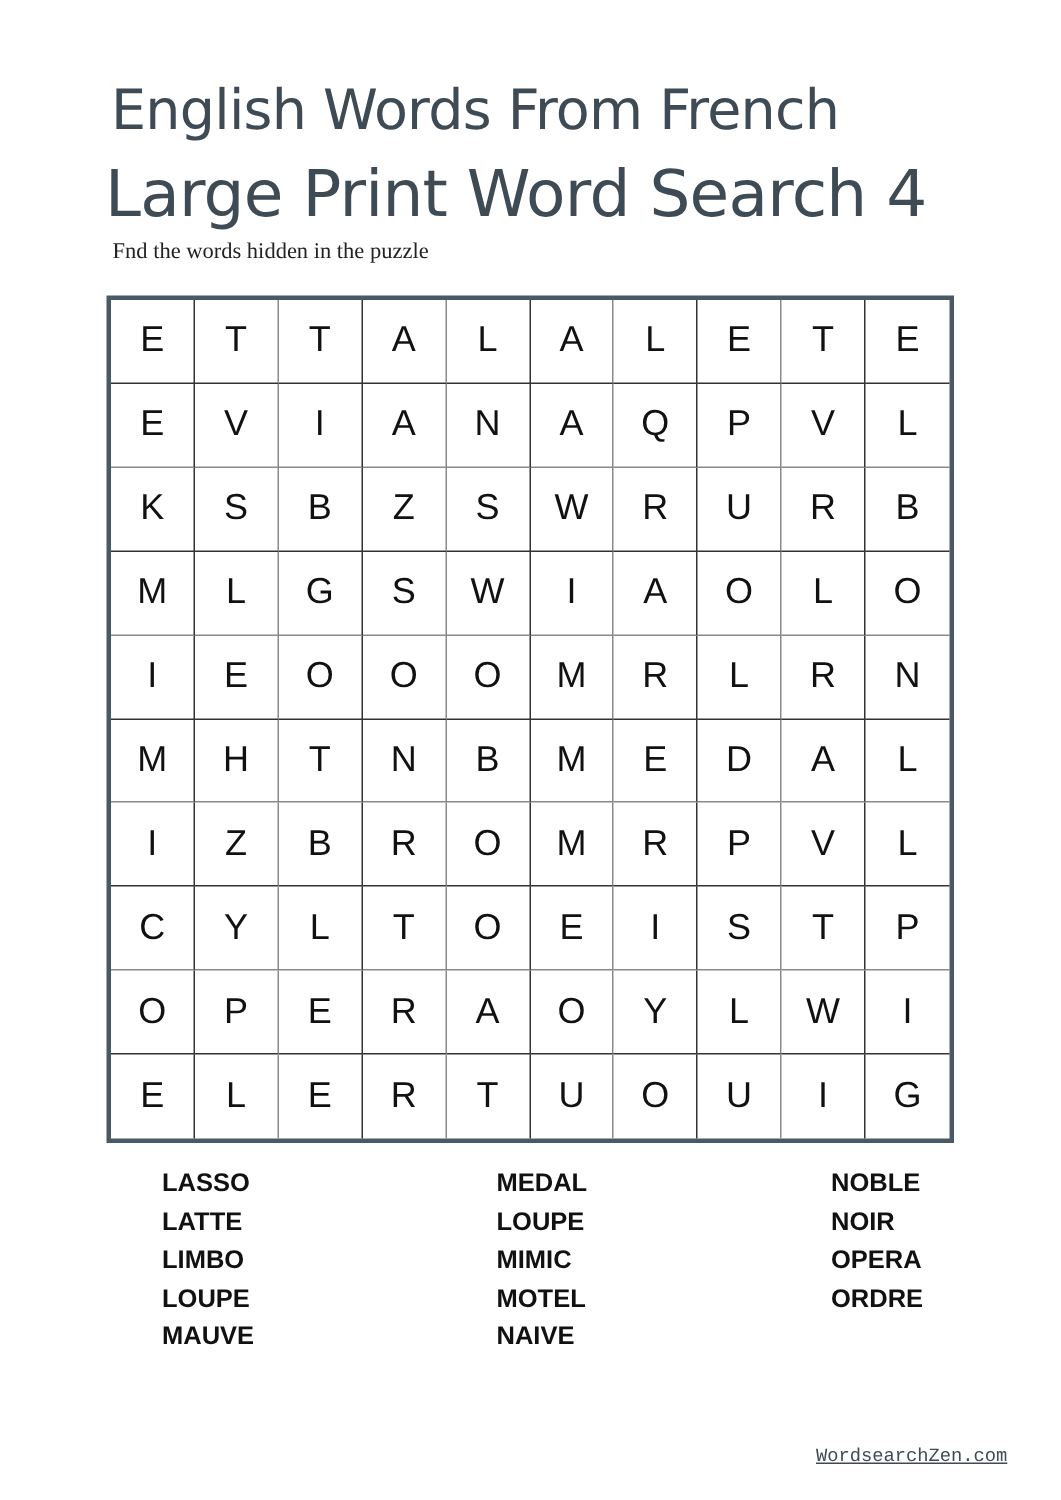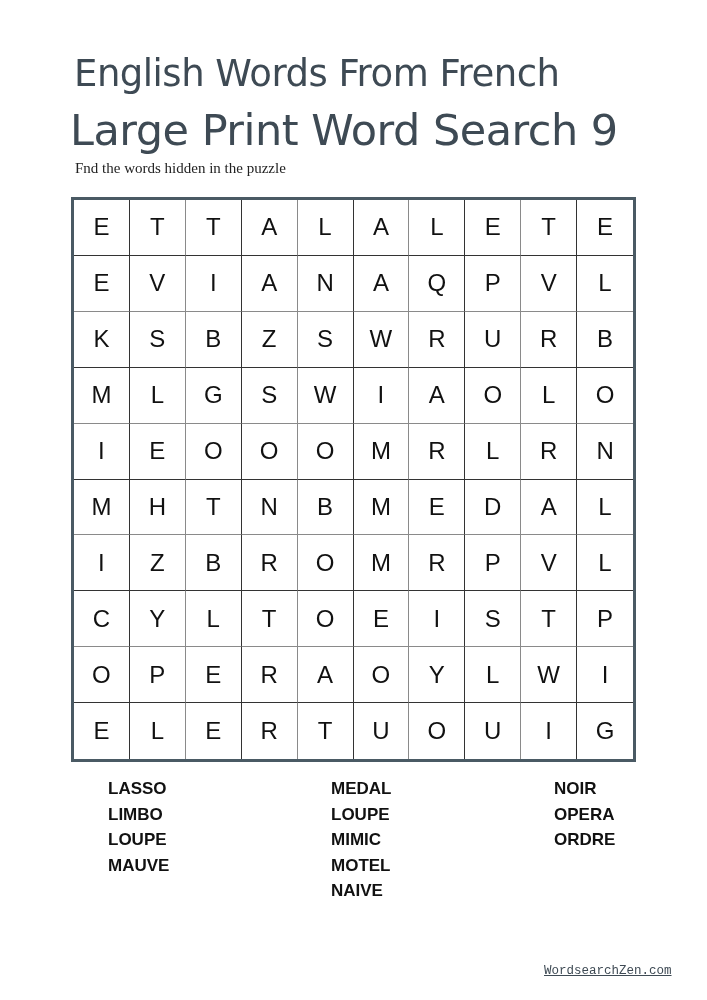--- a/index.html
+++ b/index.html
@@ -51,21 +51,21 @@
       position: absolute; left: 544px; top: 964px;
       font-family: Liberation Mono, monospace; font-size: 12.5px; color: #3e4a54;
       text-decoration: underline; white-space: nowrap;
     }
   </style>
 </head>
 <body>
 
 <div>
   <div class="title1">English Words From French</div>
-  <div class="title2">Large Print Word Search 9</div>
+  <div class="title2">Large Print Word Search 4</div>
   <div class="subtitle">Fnd the words hidden in the puzzle</div>
 
   <div class="grid" id="grid">
       <div class="cell">E</div>
       <div class="cell alt-col">T</div>
       <div class="cell">T</div>
       <div class="cell alt-col">A</div>
       <div class="cell">L</div>
       <div class="cell alt-col">A</div>
       <div class="cell">L</div>
@@ -160,32 +160,34 @@
       <div class="cell alt-col alt-row last-row">U</div>
       <div class="cell alt-row last-row">O</div>
       <div class="cell alt-col alt-row last-row">U</div>
       <div class="cell alt-row last-row">I</div>
       <div class="cell alt-col alt-row last-col last-row">G</div>
     </div>
 
   <div class="words" id="words">
       <div class="word-col">
         <div class="word">LASSO</div>
+        <div class="word">LATTE</div>
         <div class="word">LIMBO</div>
         <div class="word">LOUPE</div>
         <div class="word">MAUVE</div>
       </div>
       <div class="word-col">
         <div class="word">MEDAL</div>
         <div class="word">LOUPE</div>
         <div class="word">MIMIC</div>
         <div class="word">MOTEL</div>
         <div class="word">NAIVE</div>
       </div>
       <div class="word-col">
+        <div class="word">NOBLE</div>
         <div class="word">NOIR</div>
         <div class="word">OPERA</div>
         <div class="word">ORDRE</div>
       </div>
     </div>
 
   <div class="footer">WordsearchZen.com</div>
 </div>
 
 </body></html>

